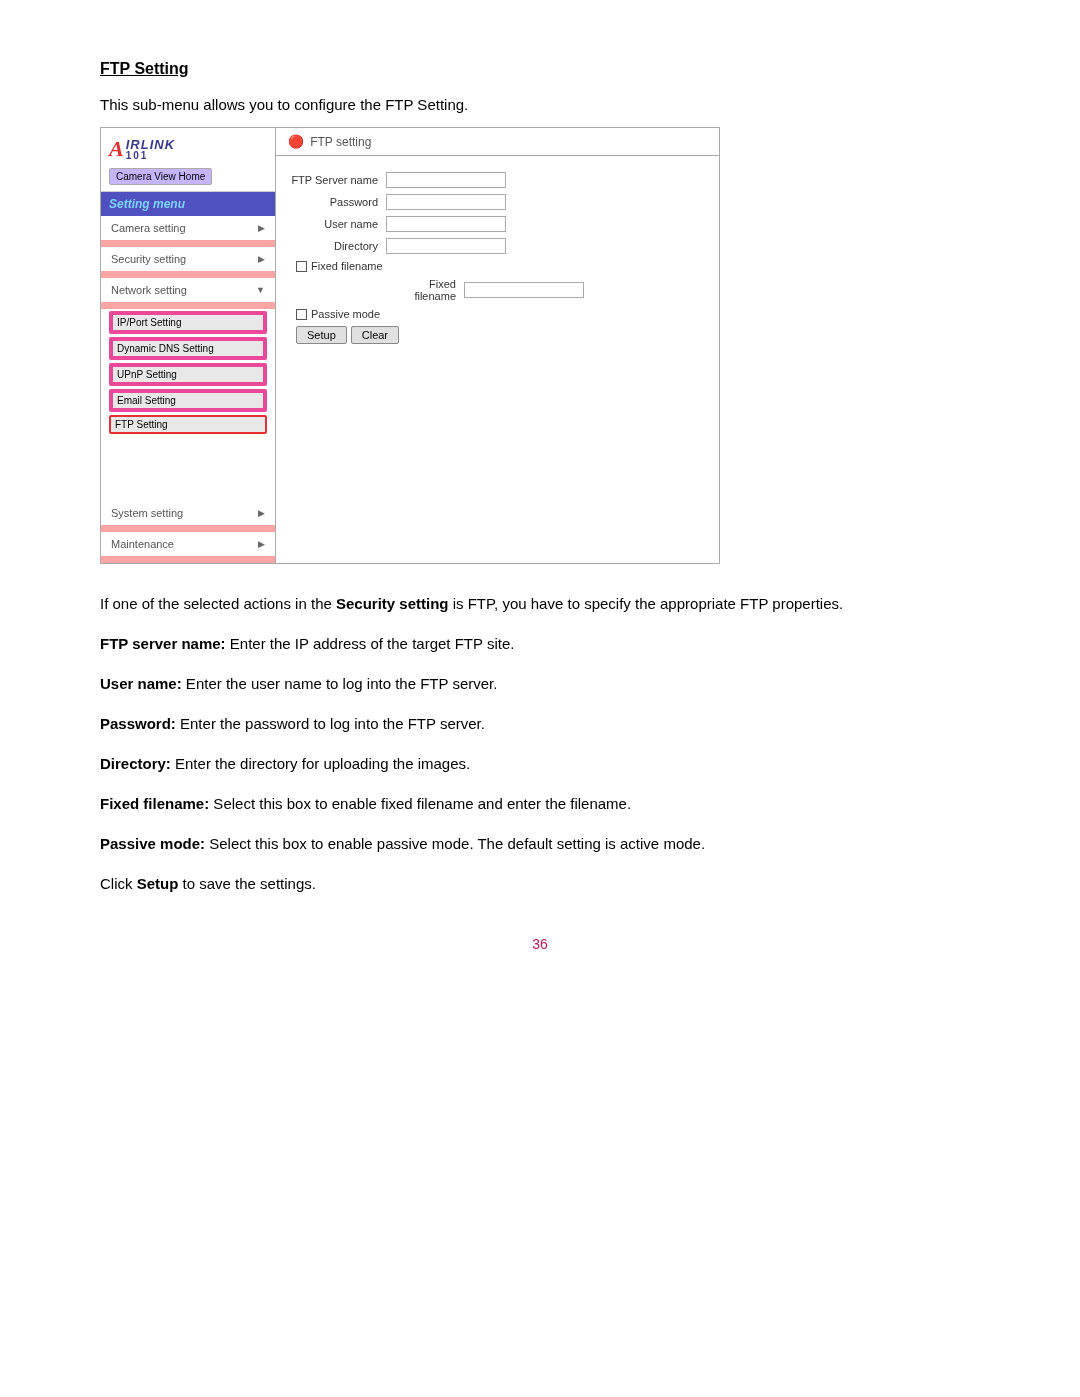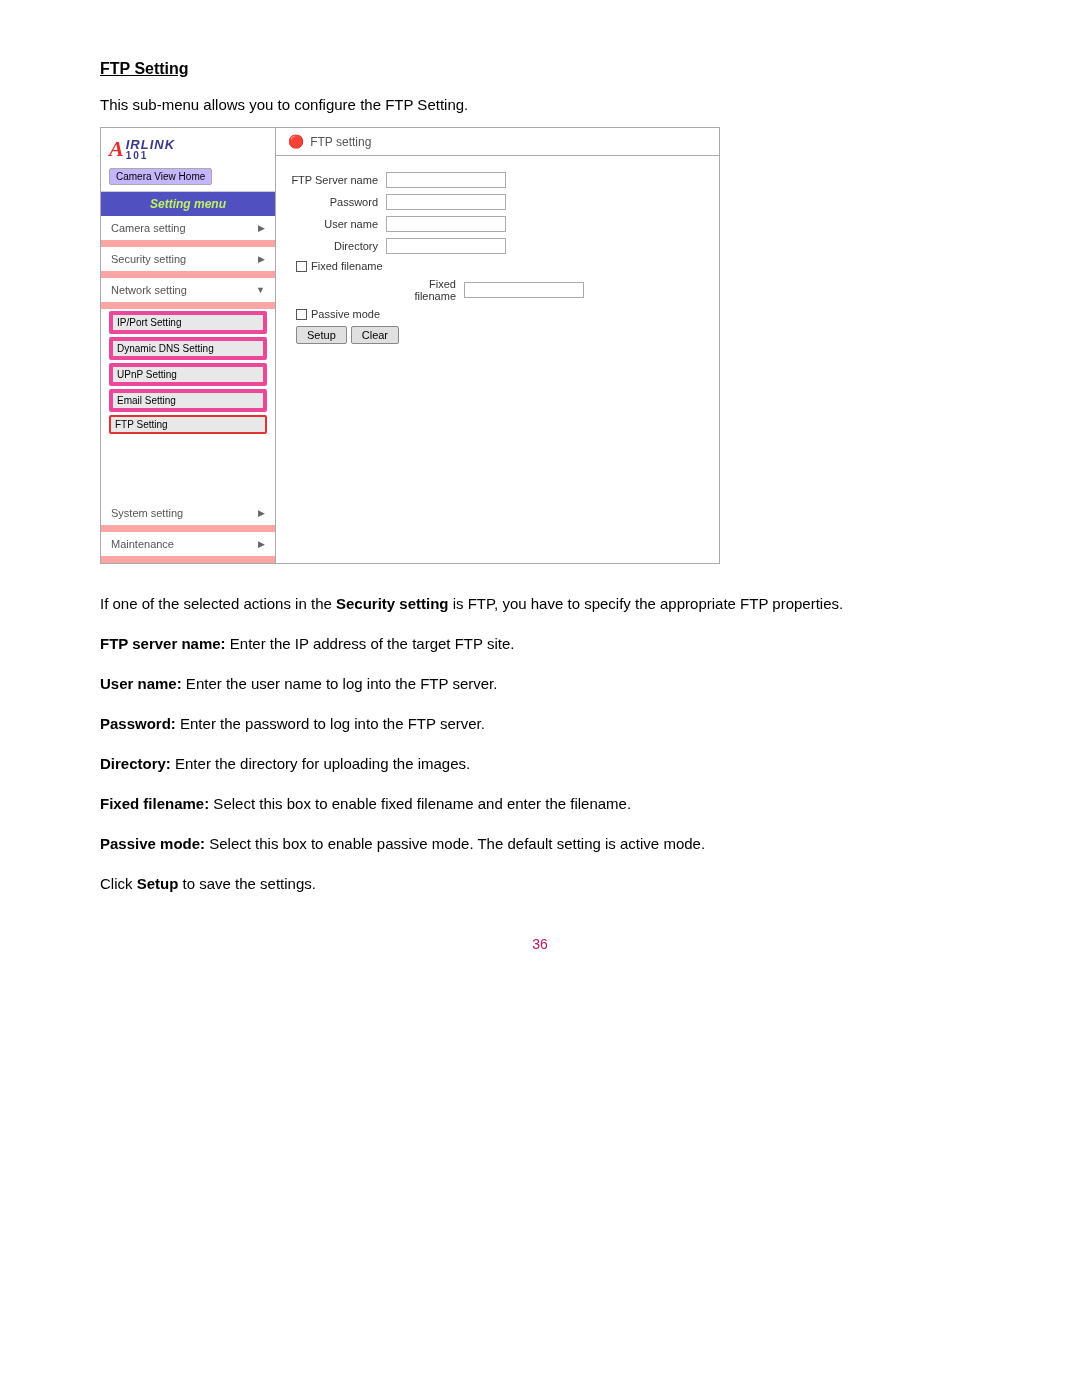--- a/index.html
+++ b/index.html
@@ -91,27 +91,26 @@
       background: #c4b5fd;
       font-size: 10px;
       padding: 2px 6px;
       margin-top: 6px;
       cursor: pointer;
       border-radius: 2px;
     }
 
     .setting-menu-header {
       background: #5050c0;
-      color: #bef264;
+      color: #7dd3fc;
       font-weight: bold;
       font-size: 12px;
       padding: 5px 8px;
       font-style: italic;
       margin-top: 0;
-      text-align: center;
     }
 
     .sidebar-item {
       display: flex;
       align-items: center;
       justify-content: space-between;
       padding: 6px 10px;
       font-size: 11px;
       color: #555;
       cursor: pointer;

